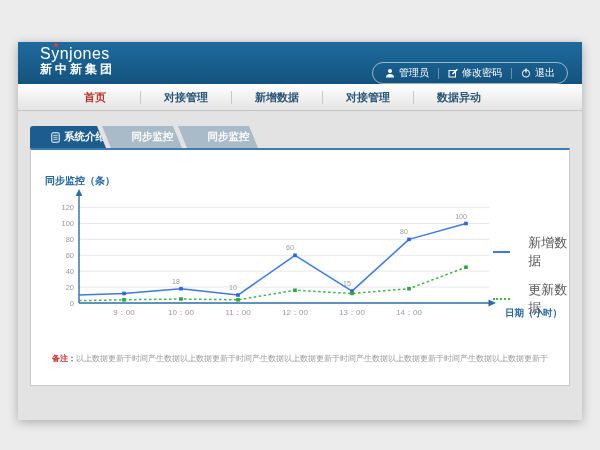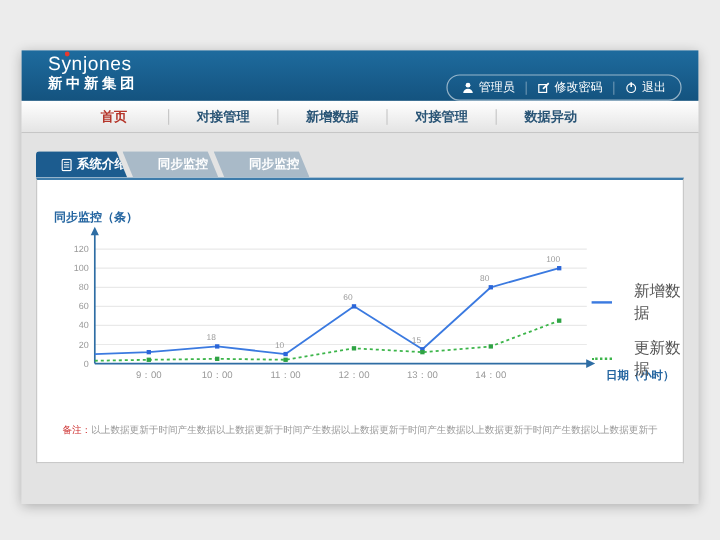--- a/index.html
+++ b/index.html
@@ -58,21 +58,21 @@
   .chart-svg { position:absolute; top:36px; left:18px; pointer-events:none; }
 
   .legend { position:absolute; left:462px; top:84px; display:flex; flex-direction:column; gap:11px; }
   .legend-row { display:flex; align-items:center; gap:18px; font-size:13px; color:#555; }
   .legend-line { width:22px; height:0; }
   .legend-line.solid  { border-top:2px solid #3b7ae0; }
   .legend-line.dotted { border-top:2px dotted #3cb54a; }
 
   .note { position:absolute; top:203px; left:0; width:100%; text-align:center;
           font-size:8px; color:#999; letter-spacing:0; white-space:nowrap; }
-  .note .note-prefix { color:#cc2a2a; }
+  .note .note-prefix { color:#cc2a2a;font-weight:bold; }
 </style>
 </head>
 <body>
 
 <div class="window">
 
   <div class="header">
     <div class="logo">
       <div class="logo-main">
         <span class="logo-dot"></span>

